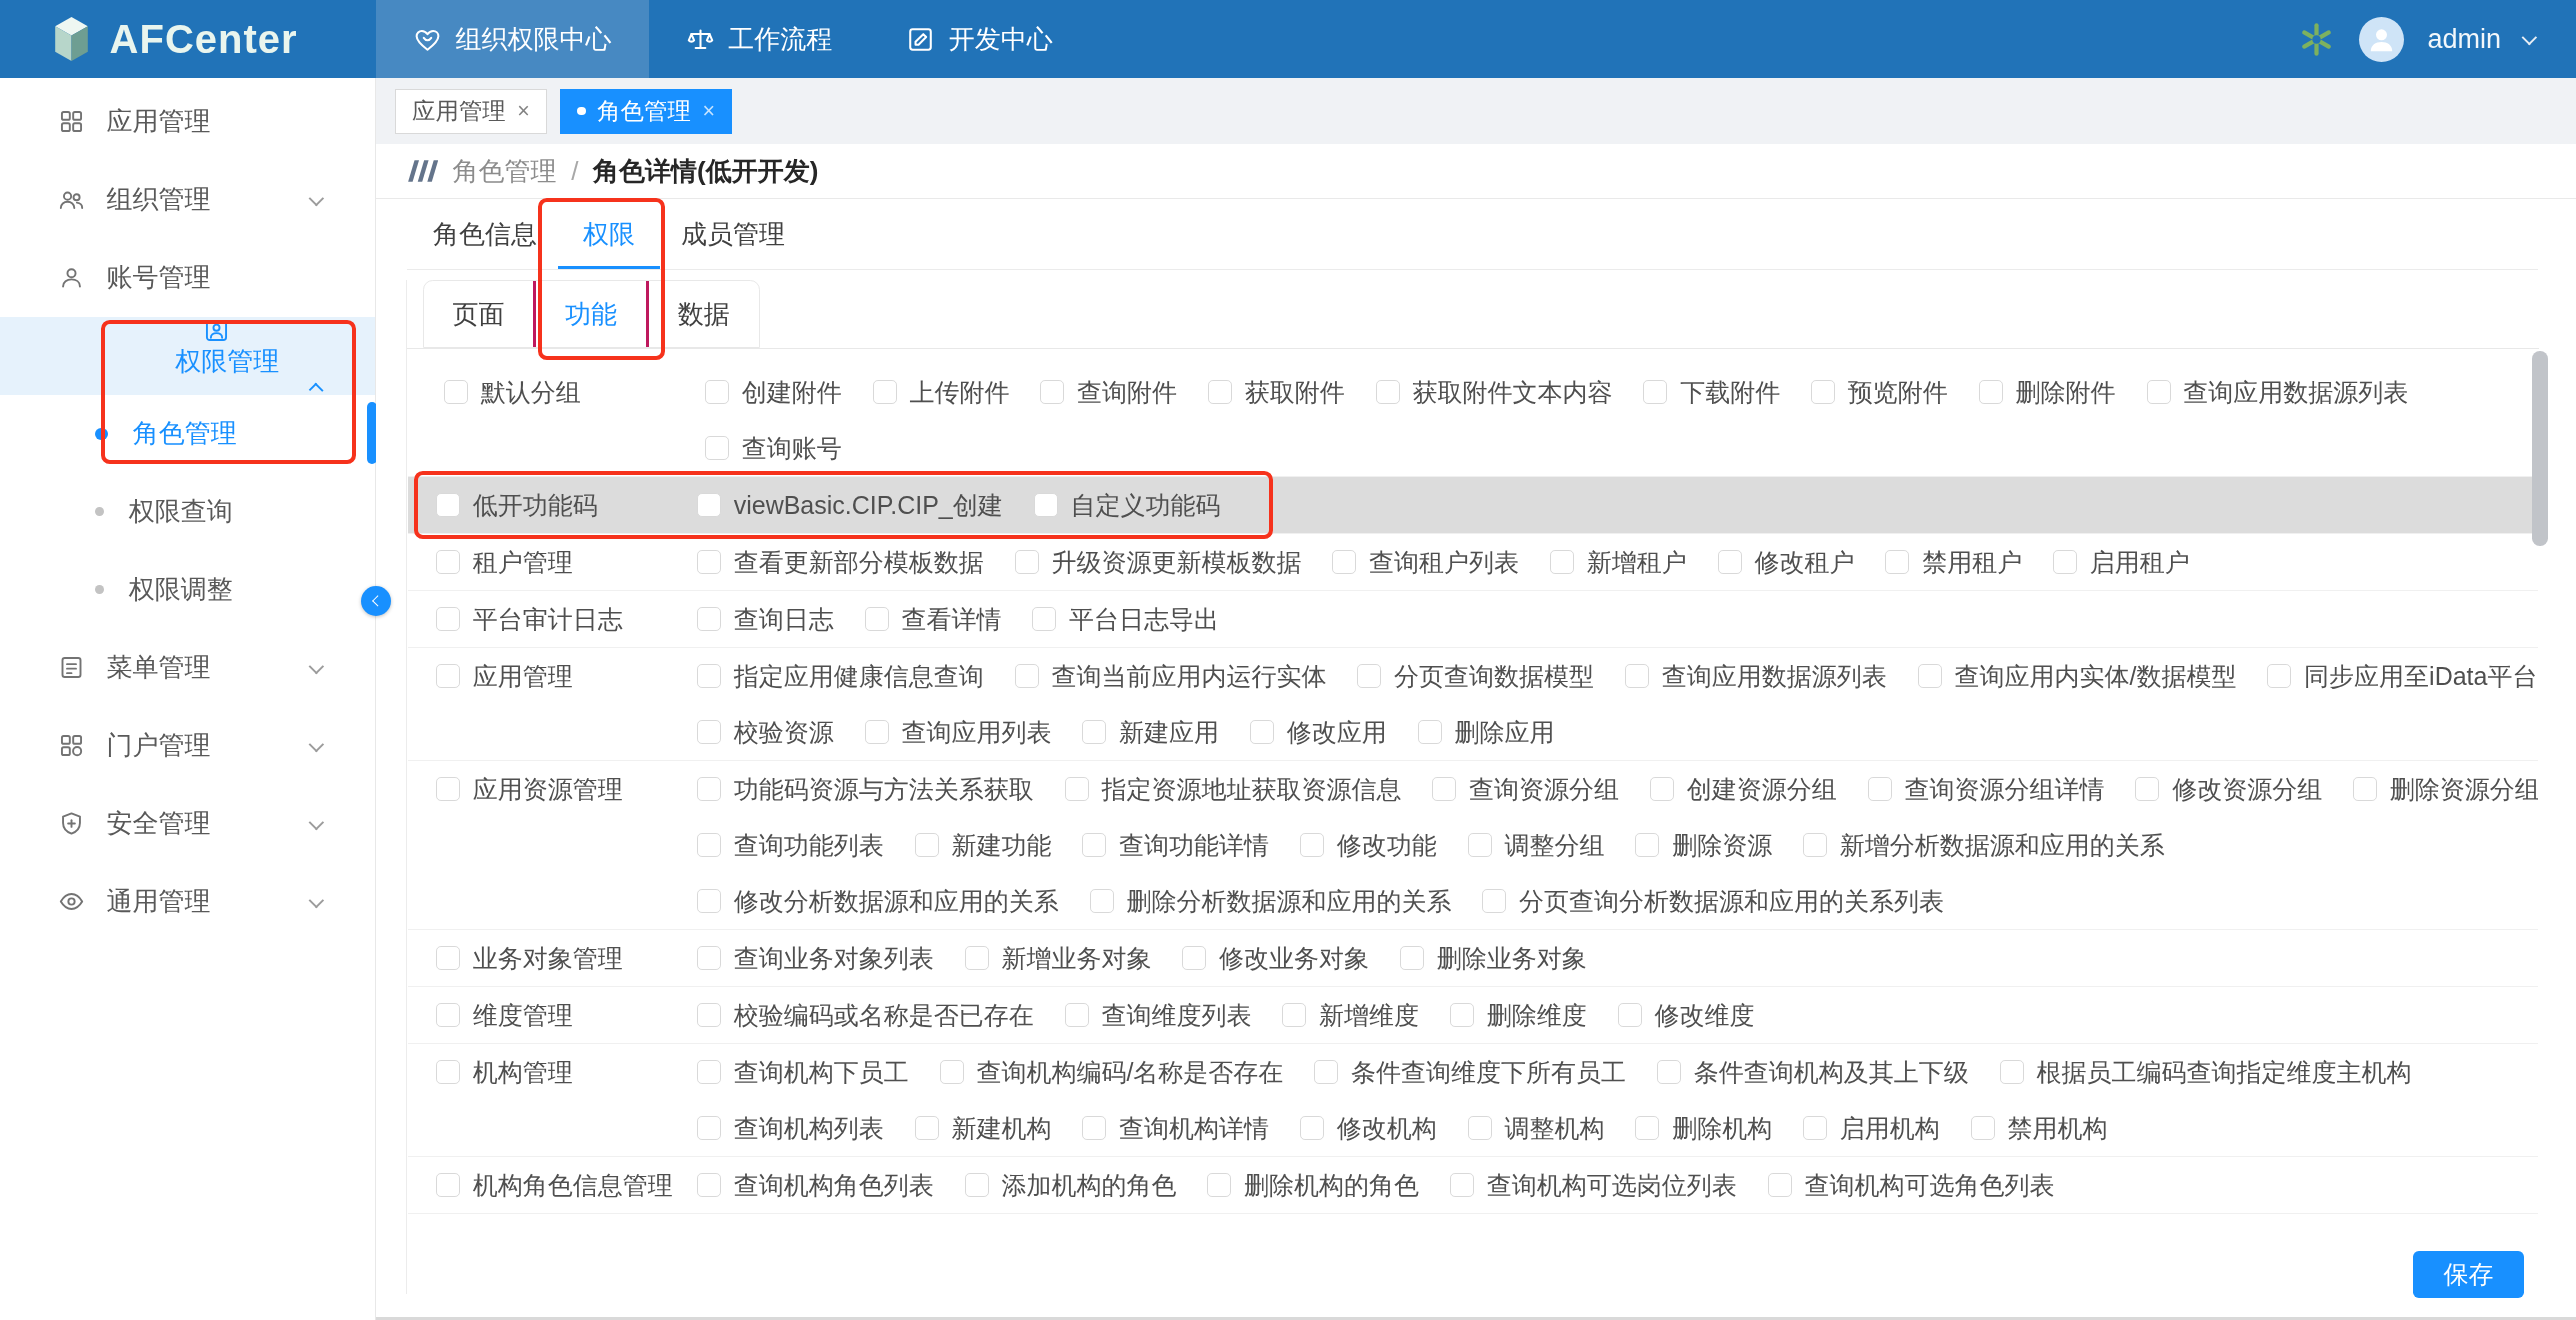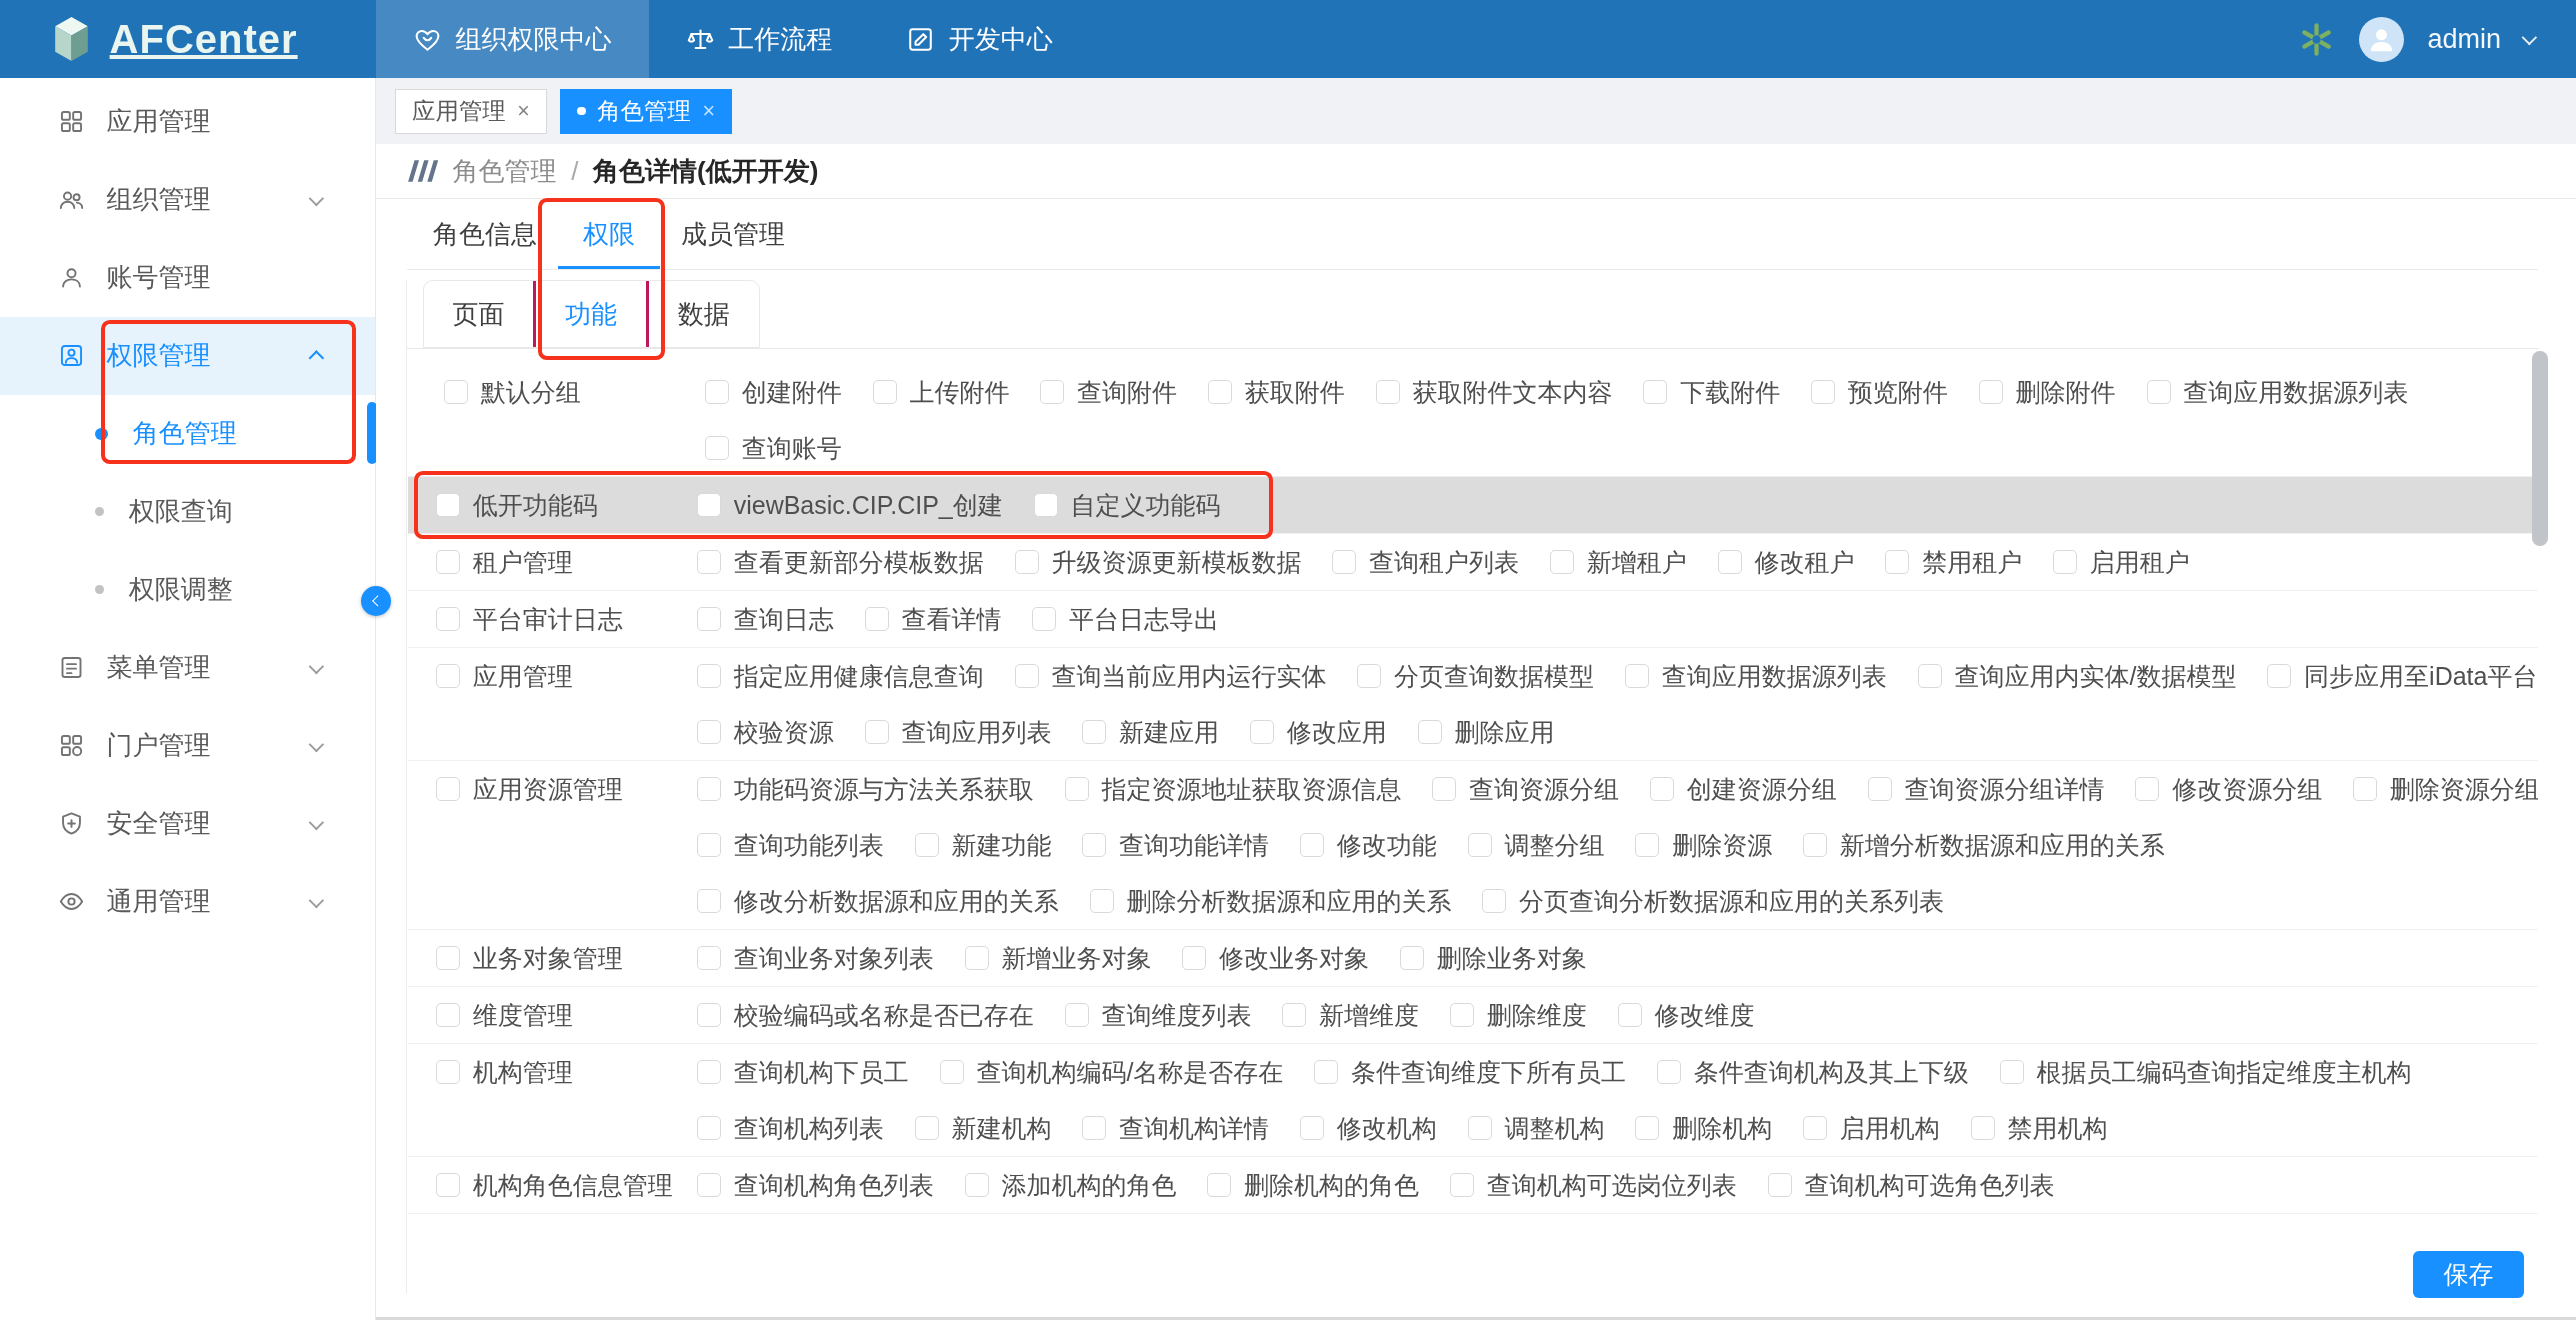--- a/index.html
+++ b/index.html
@@ -4,41 +4,41 @@
 <style>
   html,body{margin:0;padding:0;background:#9aa0a6;}
   .screen{position:relative;width:2576px;height:1320px;background:#fff;overflow:hidden;
     font-family:"Liberation Sans",sans-serif;-webkit-font-smoothing:antialiased;}
   .screen *{box-sizing:border-box;}
 
   
   .topbar{position:absolute;left:0;top:0;width:2576px;height:78px;background:#2173b8;
     display:flex;align-items:stretch;color:#fff;}
   .logo{width:376px;display:flex;align-items:center;padding-left:49px;gap:15.6px;}
-  .logo-text{font-size:40px;font-weight:600;color:#e9f5ee;letter-spacing:1px;text-decoration:underline;}
+  .logo-text{font-size:40px;font-weight:600;color:#e9f5ee;letter-spacing:1px;}
   .topnav{display:flex;align-items:stretch;}
   .topnav-item{display:flex;align-items:center;gap:13.6px;padding:0 37px;font-size:26px;cursor:pointer;}
   .topnav-item.active{background:#4789c2;}
   .topbar-right{margin-left:auto;display:flex;align-items:center;gap:23.4px;padding-right:41px;}
   .avatar{width:45px;height:45px;border-radius:50%;background:#cfe4f7;display:flex;align-items:center;justify-content:center;overflow:hidden;}
   .username{font-size:27px;color:#f2f7fb;}
 
   .chev{display:inline-block;width:10.7px;height:10.7px;border-right:2.4px solid currentColor;border-bottom:2.4px solid currentColor;}
   .chev.down{transform:rotate(45deg);margin-top:-3.9px;}
   .chev.up{transform:rotate(-135deg);margin-top:5.8px;}
   .chev.left{transform:rotate(135deg);margin-left:3.9px;}
 
   
   .sidebar{position:absolute;left:0;top:78px;width:376px;height:1242px;background:#fff;border-right:1px solid #e8e8e8;}
   .menu{position:absolute;left:0;top:4.9px;right:0;}
   .mi{height:78px;display:flex;align-items:center;padding-left:58px;font-size:26px;color:#595959;cursor:pointer;}
   .mi .icn{width:27px;height:27px;color:#737373;flex:none;}
   .mi .lbl{margin-left:21.4px;}
   .mi .mchev{margin-left:auto;margin-right:53px;color:#9c9c9c;}
-  .mi.active{background:#e6f2fc;color:#1890ff;}
+  .mi.active{background:#e6f2fc;color:#1890ff;flex-direction:column;}
   .mi.active .icn,.mi.active .mchev{color:#1890ff;}
   .smi{height:78px;display:flex;align-items:center;padding-left:95px;font-size:26px;color:#595959;cursor:pointer;}
   .smi .dot{width:8.8px;height:8.8px;border-radius:50%;background:#c3c3c3;flex:none;}
   .smi .lbl{margin-left:25px;}
   .smi.selected{color:#1890ff;}
   .smi.selected .dot{width:12.7px;height:12.7px;background:#1890ff;}
   .side-thumb{position:absolute;left:367px;top:324px;width:9.7px;height:62px;border-radius:4.9px;background:#1890ff;}
   .collapse-btn{position:absolute;left:361px;top:586px;width:30px;height:30px;border-radius:50%;
     background:#1890ff;color:#fff;display:flex;align-items:center;justify-content:center;z-index:30;cursor:pointer;box-shadow:0 1px 3.9px rgba(0,0,0,.25);}
   .collapse-btn .chev{width:7.8px;height:7.8px;border-width:1.9px;}

